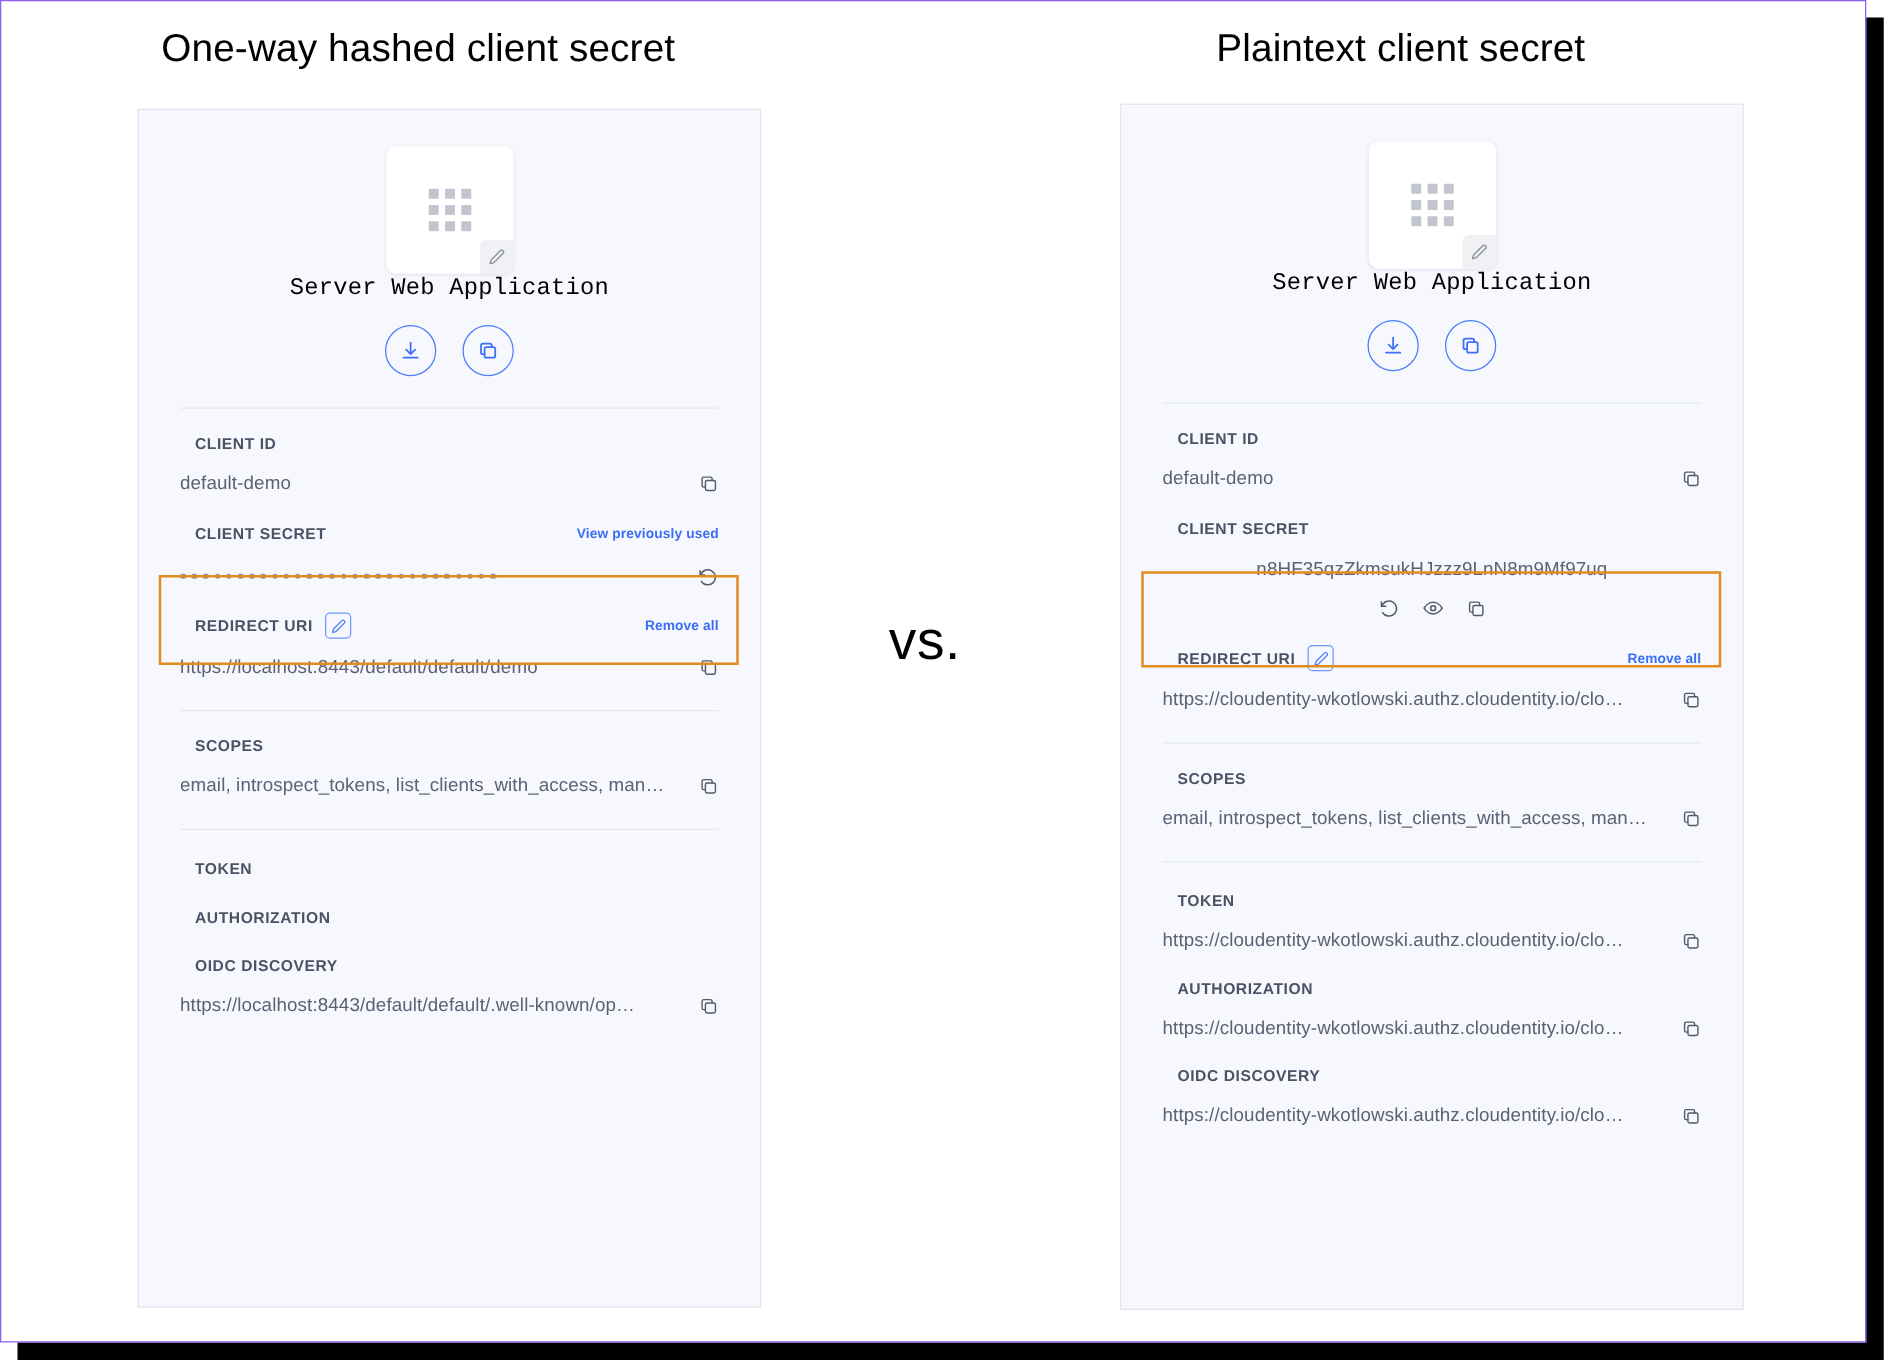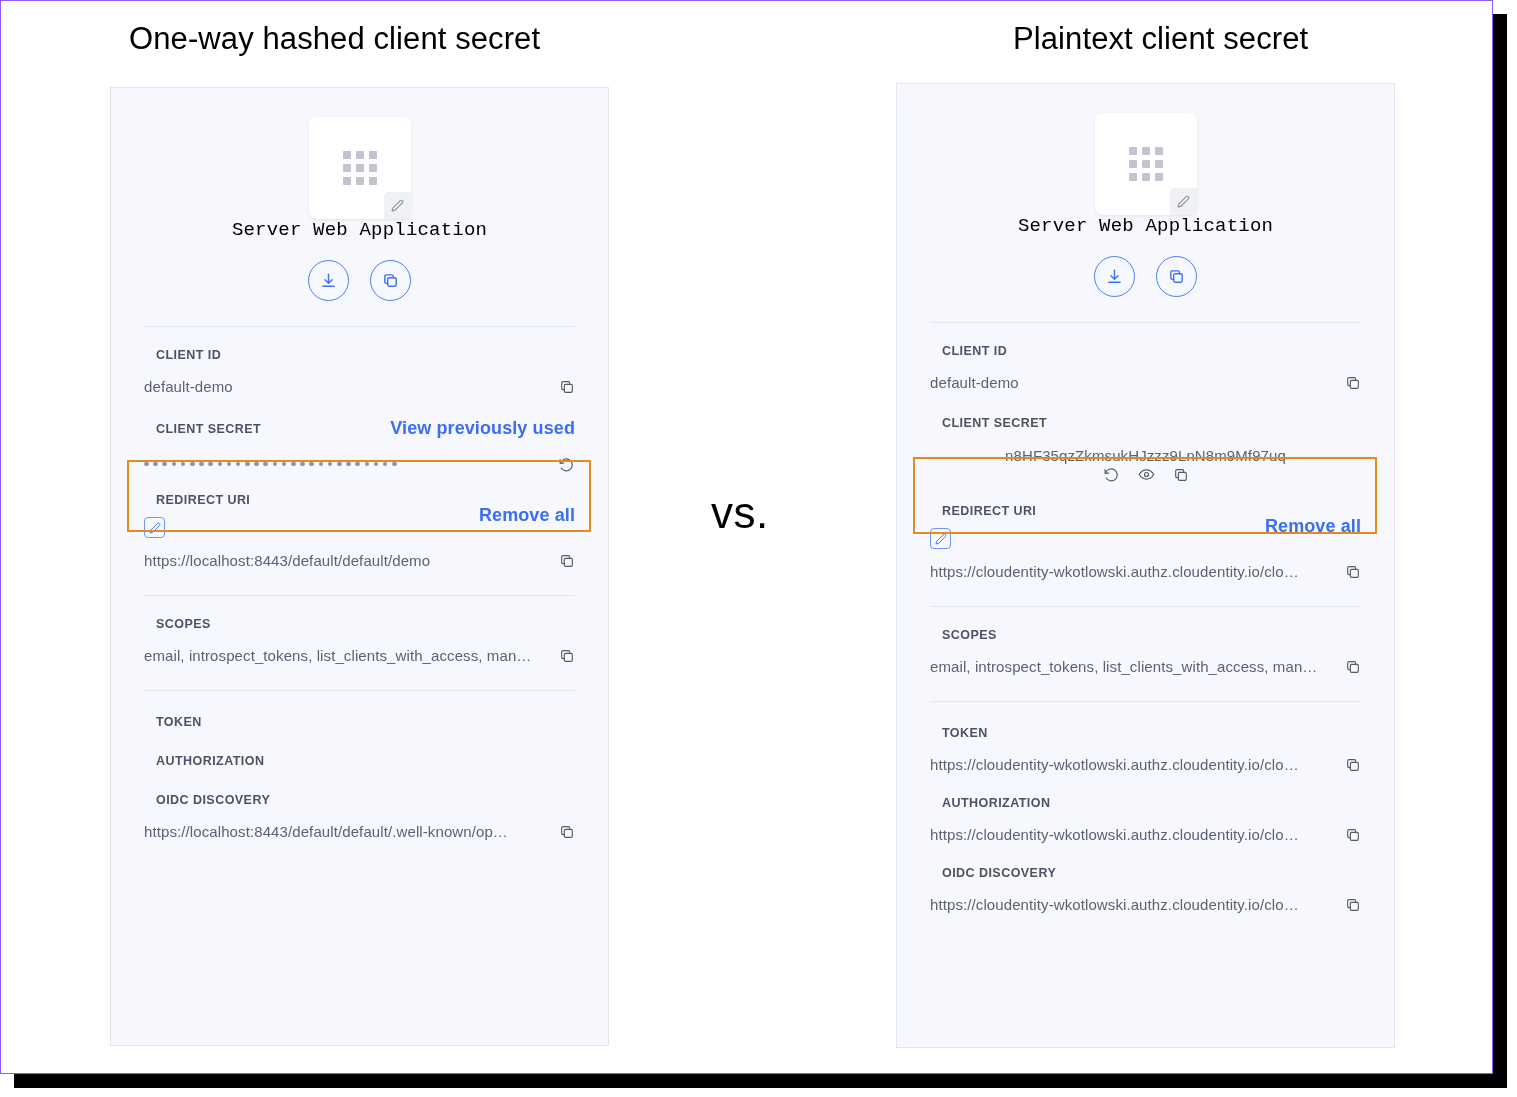--- a/index.html
+++ b/index.html
@@ -35,21 +35,21 @@
   
   .col-title {
     position: absolute;
     font-size: 31px;
     font-weight: 400;
     color: #000000;
     letter-spacing: 0.1px;
     white-space: nowrap;
   }
   .col-title.left  { left: 128px; top: 20px; }
-  .col-title.right { left: 1012px; top: 20px; }
+  .col-title.right { left: 972px; top: 20px; }
 
   
   .vs-label {
     position: absolute;
     left: 710px;
     top: 487px;
     font-size: 44px;
     font-weight: 400;
     color: #000000;
     letter-spacing: 0.5px;
@@ -152,34 +152,34 @@
     justify-content: space-between;
     min-height: 18px;
   }
   .field-label {
     font-size: 12.5px;
     font-weight: bold;
     color: #4c5265;
     letter-spacing: 0.45px;
     margin-left: 12px;
   }
-  .label-group { display: flex; align-items: flex-start; gap: 10px; flex-direction: column; }
+  .label-group { display: flex; align-items: center; gap: 10px; }
   .field-link {
-    font-size: 18px;
+    font-size: 11px;
     font-weight: bold;
     color: #3b6ef5;
     letter-spacing: 0.1px;
     cursor: pointer;
   }
   .field-body {
     display: flex;
     align-items: center;
     justify-content: space-between;
     margin-top: 14px;
-    gap: 2px;
+    gap: 14px;
   }
   .field-value {
     font-size: 15px;
     color: #5c6275;
     letter-spacing: 0.1px;
     white-space: nowrap;
     overflow: hidden;
     text-overflow: ellipsis;
   }
   .field-icons { display: flex; align-items: center; gap: 18px; flex: none; }

